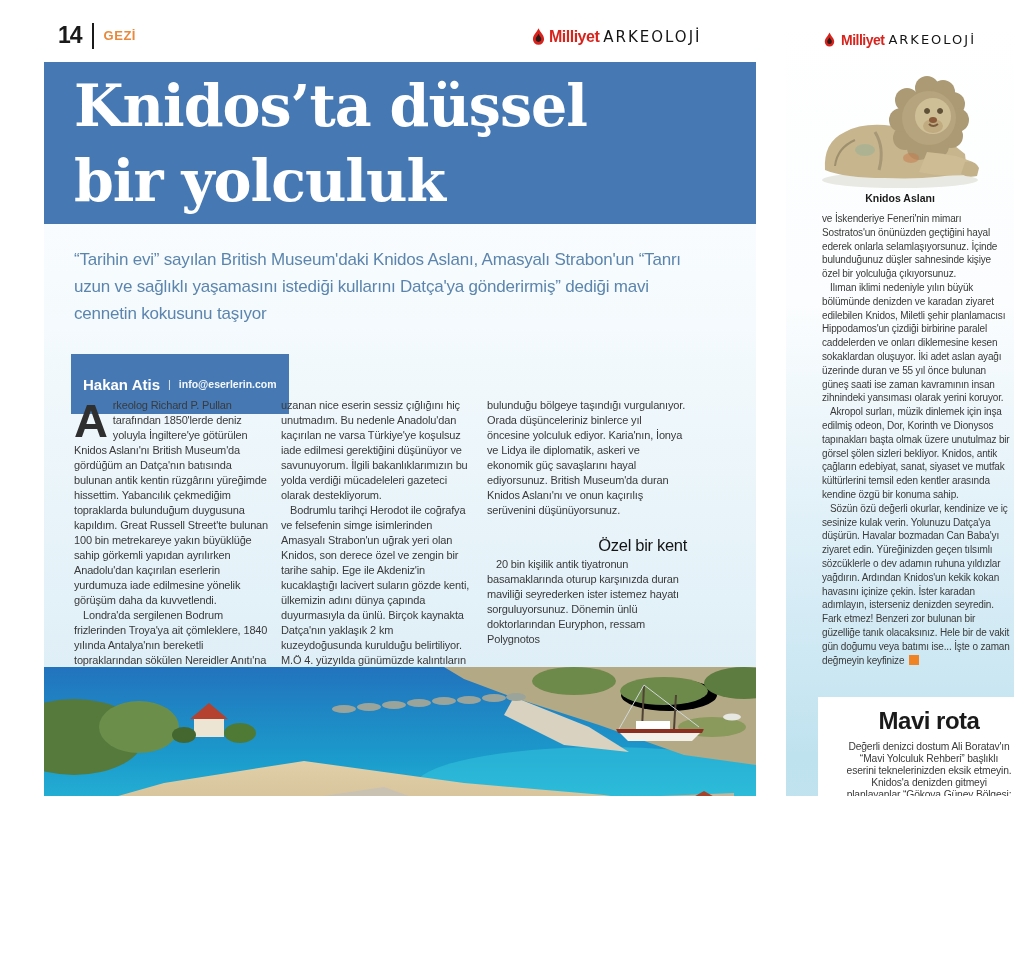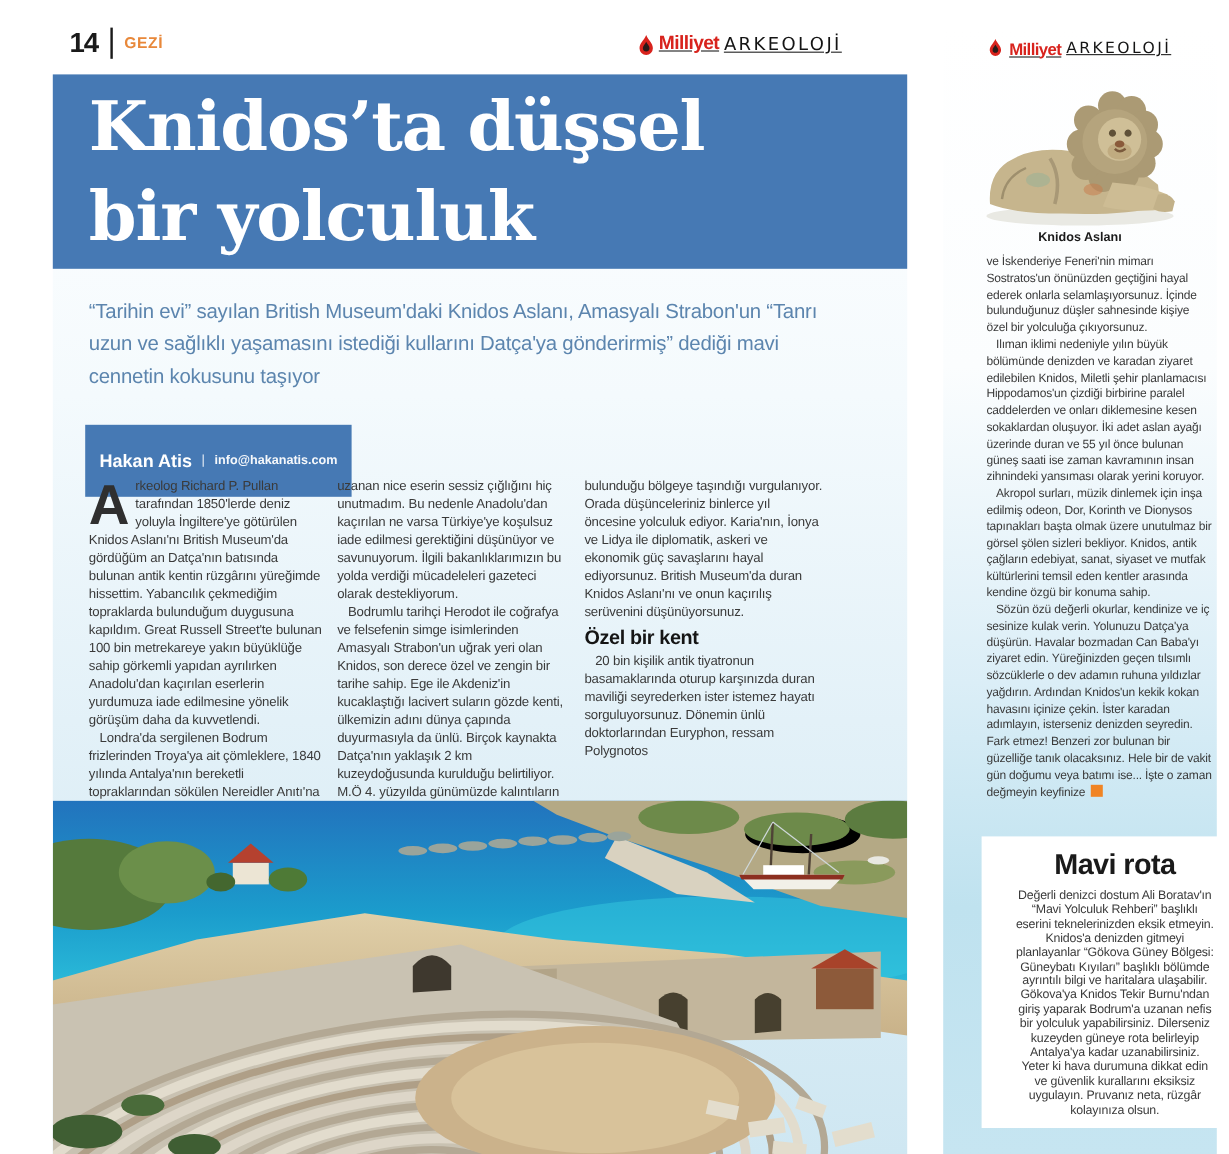--- a/index.html
+++ b/index.html
@@ -1,25 +1,25 @@
 <!DOCTYPE html>
 <html lang="tr"><head>
 <meta charset="utf-8">
 <style>
   html,body{margin:0;padding:0;background:#ffffff;}
-  .page{position:relative;width:1024px;height:962px;background:#ffffff;overflow:hidden;
+  .page{position:relative;width:1024px;height:796px;background:#ffffff;overflow:hidden;
         font-family:"Liberation Sans",sans-serif;color:#333;}
 
   
   .folio{position:absolute;left:58px;top:22px;display:flex;align-items:center;gap:10px;}
   .folio .num{font-size:23px;font-weight:bold;color:#1a1a1a;letter-spacing:-1px;}
   .folio .bar{width:2px;height:26px;background:#1a1a1a;}
   .folio .sec{font-size:13px;font-weight:bold;color:#e8883a;letter-spacing:.5px;}
 
-  .brand{display:flex;align-items:center;gap:4px;white-space:nowrap;text-decoration:underline;}
+  .brand{display:flex;gap:4px;white-space:nowrap;}
   .brand .flame{width:13px;height:17px;display:inline-block;}
   .brand .word{font-weight:bold;color:#d8231d;font-size:16px;letter-spacing:-0.5px;}
   .brand .suffix{color:#141414;font-size:15px;letter-spacing:2px;font-weight:500;
                  font-family:"DejaVu Sans",sans-serif;}
   .brand-main{position:absolute;left:532px;top:28px;}
   .brand-side{position:absolute;left:0;right:0;top:8px;display:flex;justify-content:center;}
   .brand-side .word{font-size:14px;}
   .brand-side .suffix{font-size:13px;}
 
   
@@ -42,21 +42,21 @@
 
   .col{position:absolute;top:340px;font-size:11px;line-height:15px;color:#3a3a3a;
        letter-spacing:-0.15px;text-align:left;}
   .col p{margin:0;}
   .col p.ind{text-indent:9px;}
   .col1{left:30px;width:198px;}
   .col2{left:237px;width:196px;}
   .col3{left:443px;width:200px;}
   .dropcap{float:left;font-size:47px;line-height:41px;font-weight:bold;color:#2f2f2f;
            padding:2px 5px 0 0;}
-  .subhead{font-size:16.5px;font-weight:bold;color:#151515;margin:7px 0 4px;letter-spacing:-0.3px;}
+  .subhead{font-size:16.5px;font-weight:normal;color:#151515;margin:20px 0 4px;letter-spacing:-0.3px;text-align:right;}
 
   .photo{position:absolute;left:0;top:609px;width:712px;height:295px;overflow:hidden;}
 
   
   .side-panel{position:absolute;left:786px;top:24px;width:228px;height:938px;
       background:linear-gradient(180deg,#ffffff 0%,#fbfdfe 30%,#dbeef7 58%,#bfe2ef 78%,#c6e5f1 100%);}
   .lion{position:absolute;left:29px;top:34px;width:170px;height:132px;}
   .lion-caption{position:absolute;left:0;right:0;top:168px;text-align:center;
       font-size:10.5px;font-weight:bold;color:#1a1a1a;}
   .side-text{position:absolute;left:36px;top:188px;width:188px;
@@ -97,21 +97,21 @@
 
     <div class="title-box">
       <h1><span>Knidos’ta düşsel</span><br><span>bir yolculuk</span></h1>
     </div>
 
     <div class="standfirst">“Tarihin evi” sayılan British Museum'daki Knidos Aslanı, Amasyalı Strabon'un “Tanrı uzun ve sağlıklı yaşamasını istediği kullarını Datça'ya gönderirmiş” dediği mavi cennetin kokusunu taşıyor</div>
 
     <div class="byline">
       <span class="name">Hakan Atis</span>
       <span class="sep">|</span>
-      <span class="mail">info@hakanatis.com</span>
+      <span class="mail">info@eserlerin.com</span>
     </div>
 
     <div class="col col1">
       <p><span class="dropcap">A</span><span>rkeolog Richard P. Pullan tarafından 1850'lerde deniz yoluyla İngiltere'ye götürülen Knidos Aslanı'nı British Museum'da gördüğüm an Datça'nın batısında bulunan antik kentin rüzgârını yüreğimde hissettim. Yabancılık çekmediğim topraklarda bulunduğum duygusuna kapıldım. Great Russell Street'te bulunan 100 bin metrekareye yakın büyüklüğe sahip görkemli yapıdan ayrılırken Anadolu'dan kaçırılan eserlerin yurdumuza iade edilmesine yönelik görüşüm daha da kuvvetlendi.</span></p>
       <p class="ind">Londra'da sergilenen Bodrum frizlerinden Troya'ya ait çömleklere, 1840 yılında Antalya'nın bereketli topraklarından sökülen Nereidler Anıtı'na</p>
     </div>
 
     <div class="col col2">
       <p>uzanan nice eserin sessiz çığlığını hiç unutmadım. Bu nedenle Anadolu'dan kaçırılan ne varsa Türkiye'ye koşulsuz iade edilmesi gerektiğini düşünüyor ve savunuyorum. İlgili bakanlıklarımızın bu yolda verdiği mücadeleleri gazeteci olarak destekliyorum.</p>
       <p class="ind">Bodrumlu tarihçi Herodot ile coğrafya ve felsefenin simge isimlerinden Amasyalı Strabon'un uğrak yeri olan Knidos, son derece özel ve zengin bir tarihe sahip. Ege ile Akdeniz'in kucaklaştığı lacivert suların gözde kenti, ülkemizin adını dünya çapında duyurmasıyla da ünlü. Birçok kaynakta Datça'nın yaklaşık 2 km kuzeydoğusunda kurulduğu belirtiliyor. M.Ö 4. yüzyılda günümüzde kalıntıların</p>

